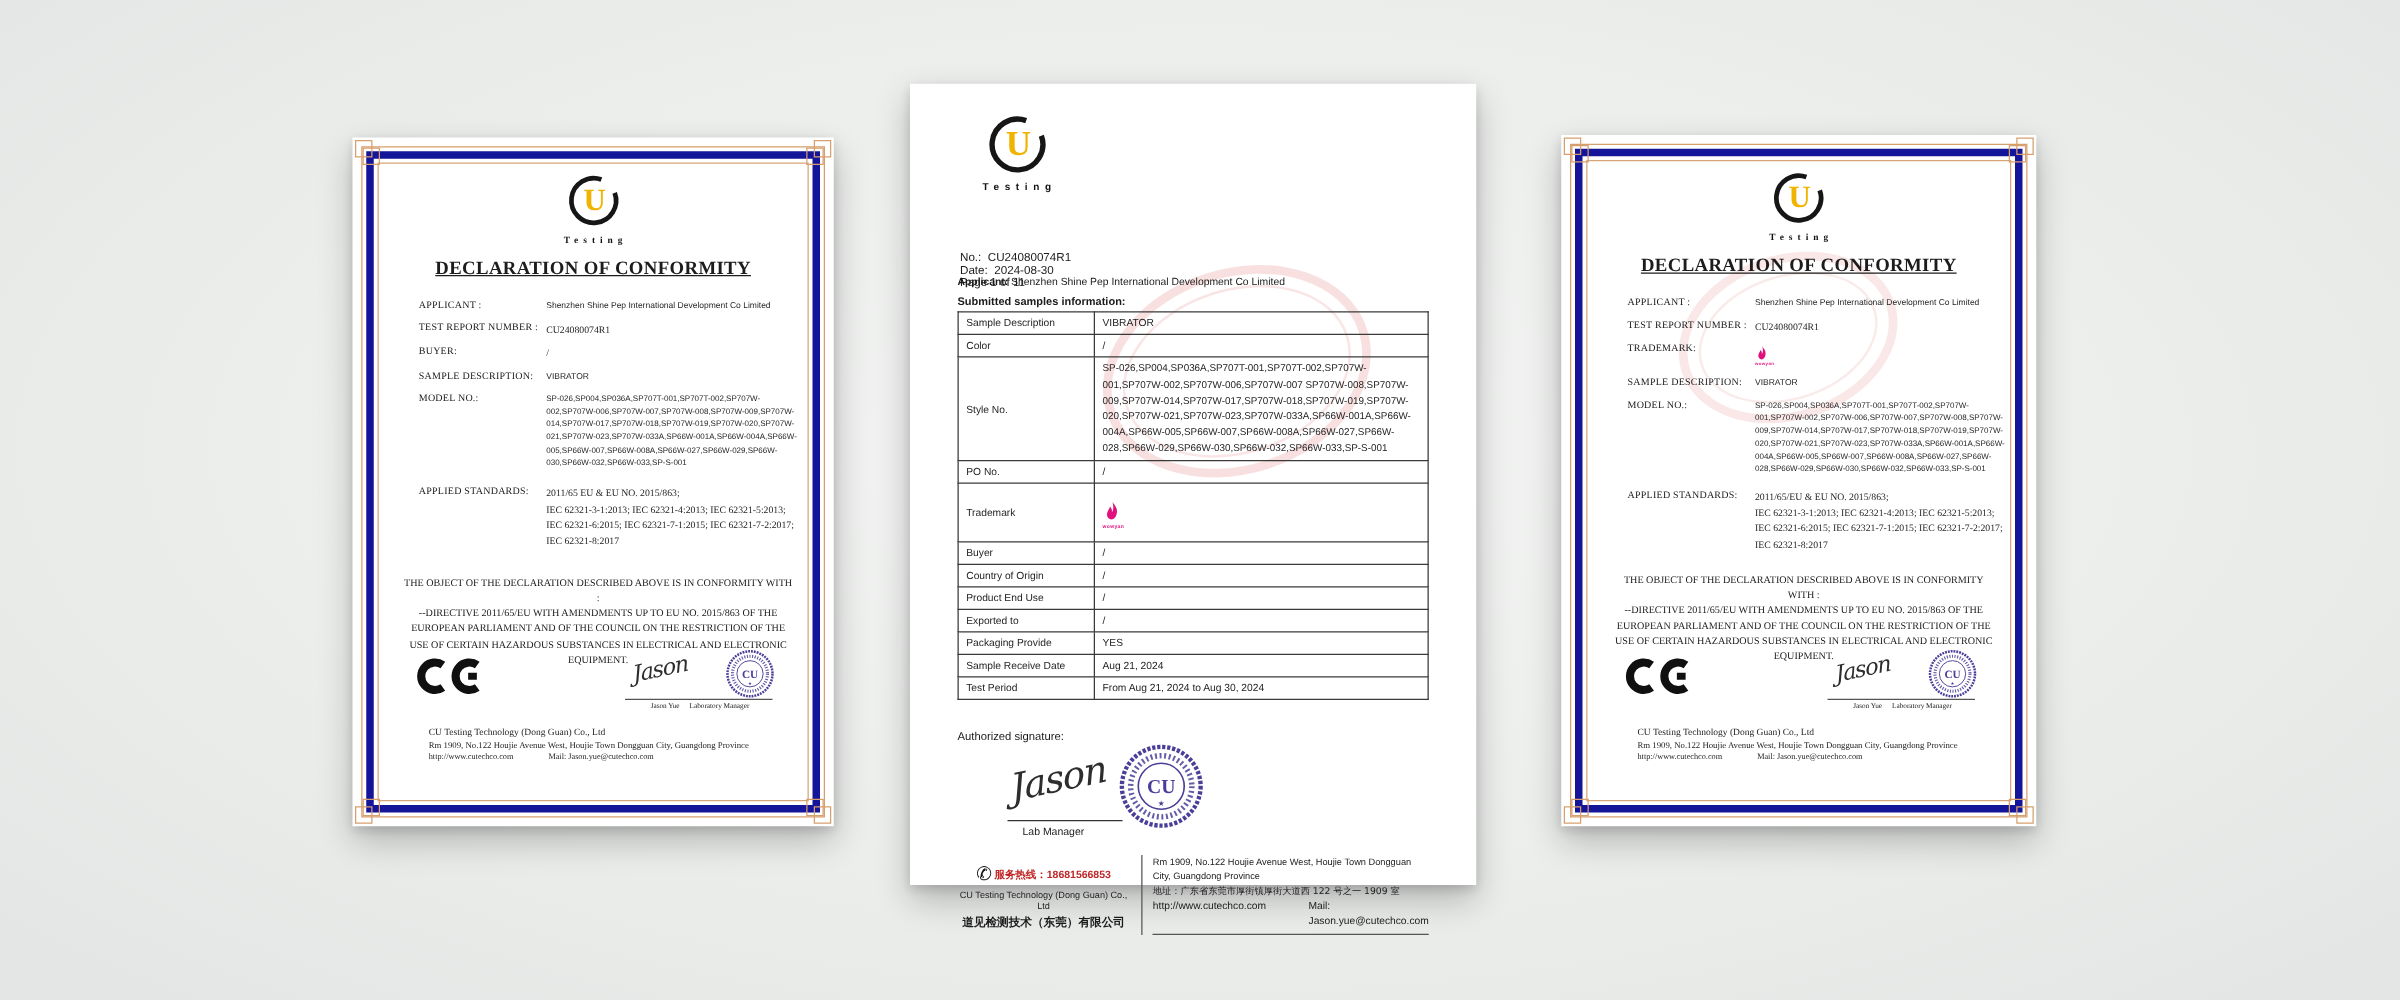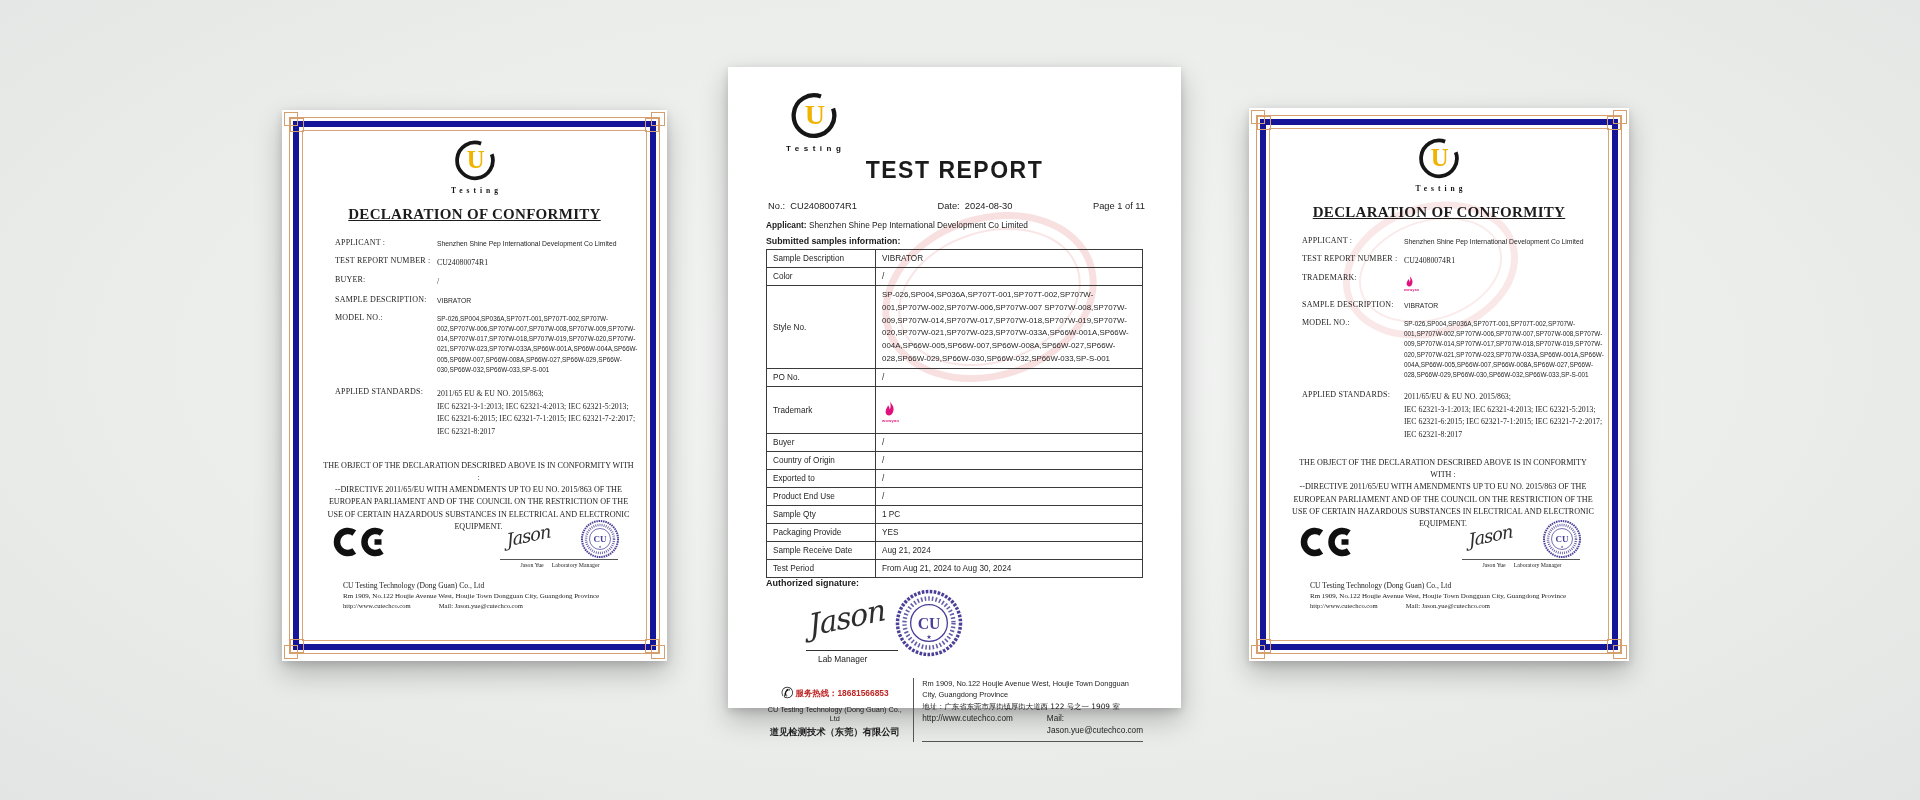--- a/index.html
+++ b/index.html
@@ -53,34 +53,34 @@
   .cert-footer { position:absolute; left:40px; right:26px; bottom:29px; line-height:1.45; }
   .cf1 { font-size:7.6px; } .cf2 { font-size:7px; }
   .cf3 { display:flex; gap:28px; font-size:6.6px; }
 
   
   .report { left:728px; top:67px; width:453px; height:641px; }
   .r-logo { position:absolute; left:54px; top:22px; text-align:center; }
   .r-logo svg { width:50px; height:50px; }
   .r-logo .cu-caption { letter-spacing:4.5px; font-size:8px; font-family:"Liberation Sans",sans-serif; }
   .r-title { position:absolute; top:90px; left:0; right:0; text-align:center; font-size:23px; font-weight:bold; letter-spacing:1.5px; }
-  .r-meta { position:absolute; top:134px; left:40px; right:36px; display:flex; justify-content:space-between; font-size:9.3px; }
+  .r-meta { position:absolute; top:134px; left:40px; right:36px; display:flex; justify-content:space-between; font-size:9.3px;flex-direction:column; }
   .r-body { position:absolute; top:152px; left:38px; right:38px; }
   .r-line { font-size:8.3px; line-height:1.5; margin:0 0 2px; }
   .r-line b { font-weight:bold;margin-top:47px; }
   .samples-h { font-size:8.8px; font-weight:bold; margin:5px 0 3px; }
   table.smp { width:100%; border-collapse:collapse; border:1.5px solid #3a3a3a; }
   table.smp td { border:1px solid #3a3a3a; font-size:8.2px; padding:1px 6px; vertical-align:middle; color:#1f1f1f; }
   table.smp td.lbl { width:96px; }
   tr.std td { height:15px; }
   tr.tall td.val { font-size:7.9px; line-height:1.6; padding:3px 6px; }
   tr.tmrow td { height:44px; }
   .tm-big svg { width:15px; height:20px; display:block; }
   .tm-big .tm-caption { font-size:4px; }
-  .auth-h { margin-top:0; font-size:9px; font-weight:bold; }
+  .auth-h { margin-top:24px; font-size:9px; font-weight:normal; }
   .sig-area { position:relative; height:80px; }
   .sig-area .sig-script { font-size:30px; position:absolute; left:42px; top:12px; }
   .sig-area .line { position:absolute; left:40px; top:62px; width:92px; border-top:1.5px solid #333; }
   .sig-area .lab { position:absolute; left:52px; top:66px; font-size:8.4px; }
   .sig-area .stamp-lg { position:absolute; left:128px; top:0px; width:70px; height:70px; }
   .r-footer { display:flex; margin-top:8px; align-items:stretch; }
   .f-left { width:222px; text-align:center; padding-top:8px; }
   .hotline { font-size:8.4px; font-weight:bold; color:#c02525; }
   .phone { font-size:15px; color:#111; vertical-align:-2px; margin-right:2px; font-weight:normal; }
   .f-en { font-size:7.3px; margin-top:3px; color:#222; }
@@ -218,21 +218,20 @@
     </div>
   </div>
 
   <div class="doc report">
     <div class="r-logo">
       <svg viewBox="0 0 64 64">
           <use href="#cu-logo-g"></use>
         </svg>
       <div class="cu-caption">Testing</div>
     </div>
-    <div class="r-title">TEST REPORT</div>
 
     <div class="r-meta">
       <span><span>No.:</span>&nbsp;&nbsp;<span>CU24080074R1</span></span>
       <span><span>Date:</span>&nbsp;&nbsp;<span>2024-08-30</span></span>
       <span>Page 1 of 11</span>
     </div>
 
     <div class="seal seal-mid"></div>
 
     <div class="r-body">
@@ -270,30 +269,26 @@
         </tr>
         <tr class="std">
           <td class="lbl">Buyer</td>
           <td class="val">/</td>
         </tr>
         <tr class="std">
           <td class="lbl">Country of Origin</td>
           <td class="val">/</td>
         </tr>
         <tr class="std">
+          <td class="lbl">Product End Use</td>
+          <td class="val">/</td>
+        </tr>
+        <tr class="std">
           <td class="lbl">Exported to</td>
           <td class="val">/</td>
-        </tr>
-        <tr class="std">
-          <td class="lbl">Product End Use</td>
-          <td class="val">/</td>
-        </tr>
-        <tr class="std">
-          <td class="lbl">Sample Qty</td>
-          <td class="val">1 PC</td>
         </tr>
         <tr class="std">
           <td class="lbl">Packaging Provide</td>
           <td class="val">YES</td>
         </tr>
         <tr class="std">
           <td class="lbl">Sample Receive Date</td>
           <td class="val">Aug 21, 2024</td>
         </tr>
         <tr class="std">

